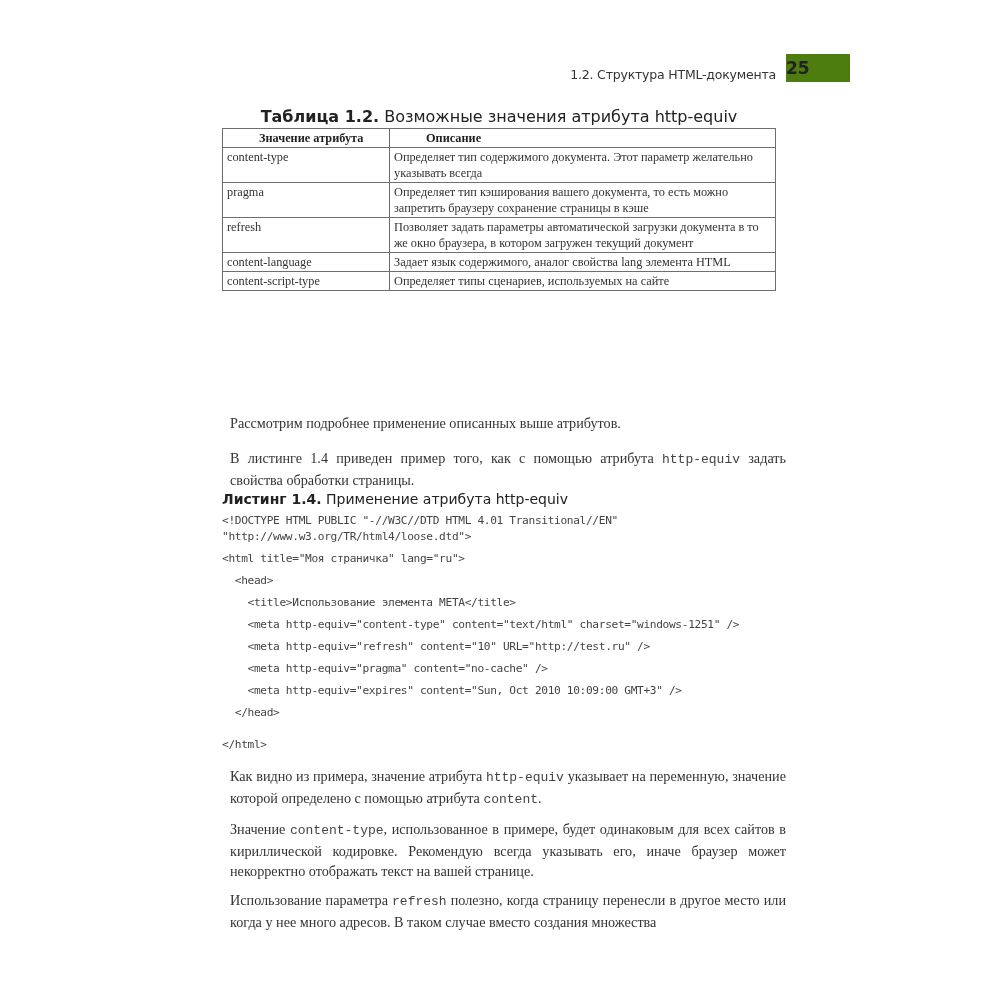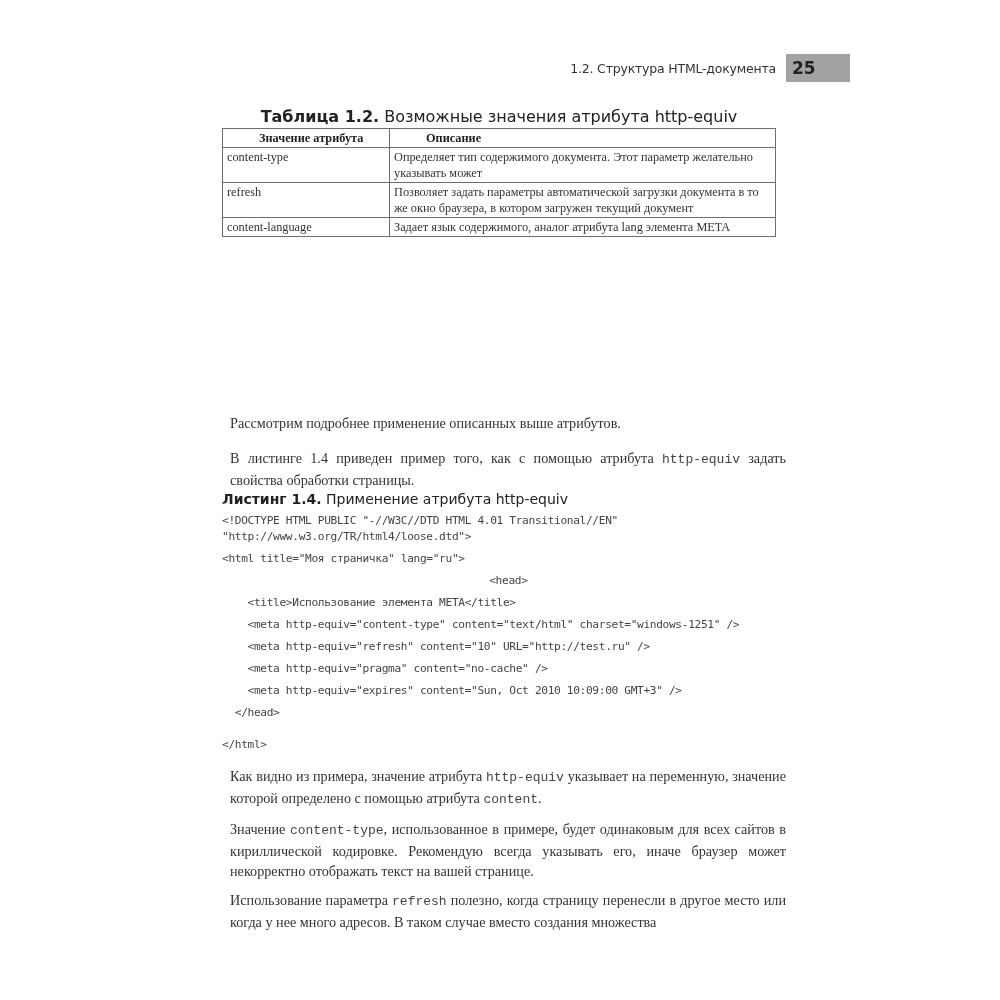--- a/index.html
+++ b/index.html
@@ -1,27 +1,27 @@
 <!DOCTYPE html>
 <html><head>
 <meta charset="utf-8">
 <style>
   html, body { margin: 0; padding: 0; background: #ffffff; }
   body { width: 1000px; height: 1000px; position: relative; overflow: hidden; color: #2b2b2b; }
   .running-head {
     position: absolute; top: 54px; left: 560px; width: 290px; height: 28px;
-    display: flex; align-items: center; justify-content: flex-end;
+    display: flex; align-items: flex-end; justify-content: flex-end;
   }
   .rh-title {
     font-family: "DejaVu Sans", sans-serif; font-size: 12.5px; color: #333;
     margin-right: 10px; letter-spacing: -0.2px;
   }
   .rh-page {
-    background: #a3a3a3; width: 64px; height: 28px; display: flex; align-items: center;
-    padding-left: 6px; box-sizing: border-box;
+    background: #4d7c0f; width: 64px; height: 28px; display: flex; align-items: center;
+    box-sizing: border-box;
     font-family: "DejaVu Sans", sans-serif; font-weight: bold; font-size: 17px; color: #222;
   }
   .caption {
     position: absolute; left: 222px; width: 554px; text-align: center;
     font-family: "DejaVu Sans", sans-serif; font-size: 16px; color: #222;
   }
   .caption b { font-weight: bold; }
   .table-caption { top: 107px; }
   table.attr-table {
     position: absolute; top: 128px; left: 222px; width: 554px;
@@ -66,43 +66,51 @@
     </colgroup>
   <thead>
     <tr>
       <th>Значение атрибута</th>
       <th>Описание</th>
     </tr>
   </thead>
   <tbody>
     <tr>
         <td>content-type</td>
-        <td>Определяет тип содержимого документа. Этот параметр желательно указывать может</td>
+        <td>Определяет тип содержимого документа. Этот параметр желательно указывать всегда</td>
+      </tr>
+    <tr>
+        <td>pragma</td>
+        <td>Определяет тип кэширования вашего документа, то есть можно запретить браузеру сохранение страницы в кэше</td>
       </tr>
     <tr>
         <td>refresh</td>
         <td>Позволяет задать параметры автоматической загрузки документа в то же окно браузера, в котором загружен текущий документ</td>
       </tr>
     <tr>
         <td>content-language</td>
-        <td>Задает язык содержимого, аналог атрибута lang элемента META</td>
+        <td>Задает язык содержимого, аналог свойства lang элемента HTML</td>
+      </tr>
+    <tr>
+        <td>content-script-type</td>
+        <td>Определяет типы сценариев, используемых на сайте</td>
       </tr>
   </tbody>
 </table>
 
 <p class="body-text" style="top:405px;">Рассмотрим подробнее применение описанных выше атрибутов.</p>
 <p class="body-text" style="top:440px;"><span>В листинге 1.4 приведен пример того, как с помощью атрибута </span><span class="mono">http-equiv</span><span> задать свойства обработки страницы.</span></p>
 
 <div class="listing-caption"><b>Листинг 1.4.</b><span> Применение атрибута http-equiv</span></div>
 
 <div>
   <div class="code" style="top:513px;">&lt;!DOCTYPE HTML PUBLIC "-//W3C//DTD HTML 4.01 Transitional//EN"</div>
   <div class="code" style="top:529px;">"http://www.w3.org/TR/html4/loose.dtd"&gt;</div>
   <div class="code" style="top:551px;">&lt;html title="Моя страничка" lang="ru"&gt;</div>
-  <div class="code" style="top:573px;text-align:center;">  &lt;head&gt;</div>
+  <div class="code" style="top:573px;">  &lt;head&gt;</div>
   <div class="code" style="top:595px;">    &lt;title&gt;Использование элемента META&lt;/title&gt;</div>
   <div class="code" style="top:617px;">    &lt;meta http-equiv="content-type" content="text/html" charset="windows-1251" /&gt;</div>
   <div class="code" style="top:639px;">    &lt;meta http-equiv="refresh" content="10" URL="http://test.ru" /&gt;</div>
   <div class="code" style="top:661px;">    &lt;meta http-equiv="pragma" content="no-cache" /&gt;</div>
   <div class="code" style="top:683px;">    &lt;meta http-equiv="expires" content="Sun, Oct 2010 10:09:00 GMT+3" /&gt;</div>
   <div class="code" style="top:705px;">  &lt;/head&gt;</div>
   <div class="code" style="top:737px;">&lt;/html&gt;</div>
 </div>
 
 <p class="body-text" style="top:758px;"><span>Как видно из примера, значение атрибута </span><span class="mono">http-equiv</span><span> указывает на переменную, значение которой определено с помощью атрибута </span><span class="mono">content</span><span>.</span></p>

